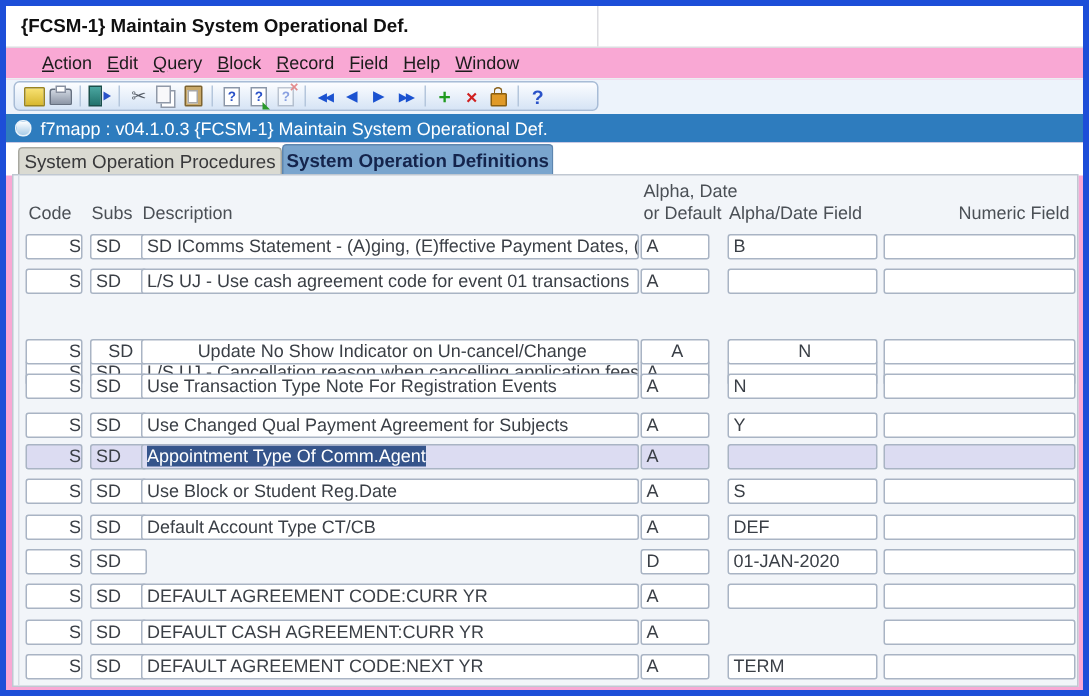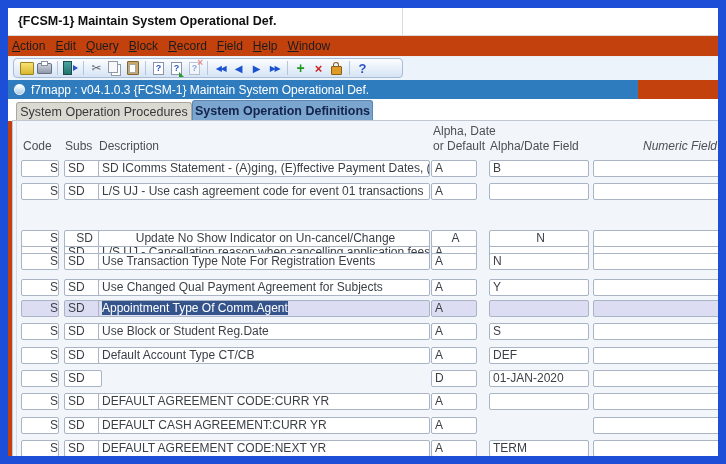--- a/index.html
+++ b/index.html
@@ -1,24 +1,24 @@
 <!DOCTYPE html>
 <html><head>
 <meta charset="utf-8">
 <style>
   html,body{margin:0;padding:0;background:#e8e8e8;font-family:"Liberation Sans",sans-serif;}
-  .window{position:relative;width:726px;height:464px;box-sizing:border-box;border:8px solid #1d4ed8;background:#c2410c;overflow:hidden;}
+  .window{position:relative;width:726px;height:464px;box-sizing:border-box;border:4px solid #1d4ed8;background:#f9a8d4;overflow:hidden;}
 
   
   .titlebar{position:absolute;left:0;top:0;width:718px;height:27px;background:#fff;border-bottom:1px solid #dcdce0;}
   .title-text{position:absolute;left:10px;top:6px;font-size:12.5px;font-weight:bold;color:#101010;white-space:nowrap;}
   .title-div{position:absolute;left:394px;top:0;width:1px;height:27px;background:#dcdce0;}
 
   
-  .menubar{position:absolute;left:0;top:28px;width:718px;height:21px;display:flex;align-items:center;padding-left:4px;gap:10px;font-size:12px;color:#1c1c1c;box-sizing:border-box;border-bottom:1px solid #eceef2;}
+  .menubar{position:absolute;left:0;top:28px;width:718px;height:21px;display:flex;align-items:center;padding-left:24px;gap:10px;font-size:12px;color:#1c1c1c;box-sizing:border-box;border-bottom:1px solid #eceef2;}
   .menu-item{cursor:default;white-space:nowrap;}
   .menu-item u{text-decoration:underline;}
 
   
   .toolbar{position:absolute;left:0;top:49px;width:718px;height:23px;background:#edf3fb;}
   .tb-panel{position:absolute;left:5px;top:1px;height:20px;width:390px;border:1px solid #a8bcd6;border-radius:4px;background:linear-gradient(#fcfdff,#d6e4f5);display:flex;align-items:center;padding:0 4px;gap:1px;box-sizing:border-box;}
   .tb-sep{width:1px;height:14px;background:#b4c6dc;margin:0 3px;flex:none;}
   .tbi{width:17px;height:17px;display:flex;align-items:center;justify-content:center;position:relative;flex:none;}
   .ic-save{width:12px;height:11px;background:linear-gradient(#f7e172,#d8b830);border:1px solid #9a8420;border-radius:1px;}
   .ic-print{width:13px;height:9px;background:linear-gradient(#cfd6e0,#8f98a8);border:1px solid #667080;border-radius:2px 2px 1px 1px;position:relative;}
@@ -35,40 +35,40 @@
   .ic-cancel::after{content:"\00d7";position:absolute;right:-4px;top:-6px;color:#d02020;font-size:10px;font-weight:bold;opacity:1;}
   .ic-nav1{color:#1b52d0;font-size:10px;}
   .ic-nav2{color:#1b52d0;font-size:8px;letter-spacing:-1.5px;}
   .ic-plus{color:#1f9a1f;font-size:14px;font-weight:bold;}
   .ic-del{color:#d02020;font-size:13px;font-weight:bold;}
   .ic-lock{width:9px;height:7px;background:#e09a28;border:1px solid #8a5f10;border-radius:1px;position:relative;margin-top:4px;}
   .ic-lock::before{content:"";position:absolute;left:1px;top:-5px;width:4px;height:4px;border:1.5px solid #8a6018;border-bottom:none;border-radius:3px 3px 0 0;}
   .ic-help{color:#2a52c8;font-size:13px;font-weight:bold;}
 
   
-  .formbar{position:absolute;left:0;top:72px;width:630px;height:19px;background:#2e7cbe;color:#fff;font-size:12px;display:flex;align-items:center;padding-left:6px;gap:6px;box-sizing:border-box;white-space:nowrap;}
+  .formbar{position:absolute;left:0;top:72px;width:718px;height:19px;background:#2e7cbe;color:#fff;font-size:12px;display:flex;align-items:center;padding-left:6px;gap:6px;box-sizing:border-box;white-space:nowrap;}
   .fb-icon{width:9px;height:9px;border:1px solid #e8f2fa;background:linear-gradient(#ffffff,#a8cce8);border-radius:5px;flex:none;}
 
   
   .tabstrip{position:absolute;left:0;top:91px;width:718px;height:22px;background:#fff;}
   .tab{position:absolute;bottom:0;display:flex;align-items:center;justify-content:center;font-size:12.5px;border:1px solid #a8a8a0;border-bottom:none;border-radius:3px 3px 0 0;box-sizing:border-box;cursor:default;white-space:nowrap;}
   .tab-inactive{left:8px;width:176px;height:19px;background:#dadad2;color:#38383a;}
   .tab-active{left:184px;width:181px;height:21px;background:#7aa5ce;color:#14244c;font-weight:bold;border-color:#5d86b0;}
 
   
   .canvas{position:absolute;left:4px;top:112px;width:711px;height:342px;background:#f2f5f9;border:1px solid #c0c8d2;box-sizing:border-box;}
   .canvas-inner-line{position:absolute;left:3px;top:0;width:1px;height:100%;background:#d6dce4;}
   .hdr{position:absolute;font-size:12px;color:#4b5056;white-space:nowrap;}
   .h-code{left:10px;top:18px;}
   .h-subs{left:52px;top:18px;}
   .h-desc{left:86px;top:18px;}
   .h-alpha1{left:420px;top:3px;}
   .h-alpha2{left:420px;top:18px;}
   .h-adf{left:477px;top:18px;}
-  .h-num{left:580px;top:18px;width:124px;text-align:right;font-style:italic;}
+  .h-num{left:580px;top:18px;width:124px;text-align:right;}
 
   .trow{position:absolute;left:0;height:17px;width:711px;}
   .cell{position:absolute;height:17px;background:#fff;border:1px solid #a9b4c4;border-radius:2px;font-size:12px;line-height:15px;padding-left:3px;box-sizing:border-box;color:#3a3f46;white-space:nowrap;overflow:hidden;}
   .c-code{left:8px;width:38px;padding-left:28px;}
   .c-subs{left:51px;width:38px;}
   .c-desc{left:85px;width:332px;}
   .c-alpha{left:418px;width:46px;}
   .c-adf{left:476px;width:100px;}
   .c-num{left:580px;width:128px;}
   .trow.sel .cell{background:#dcdcf2;}

